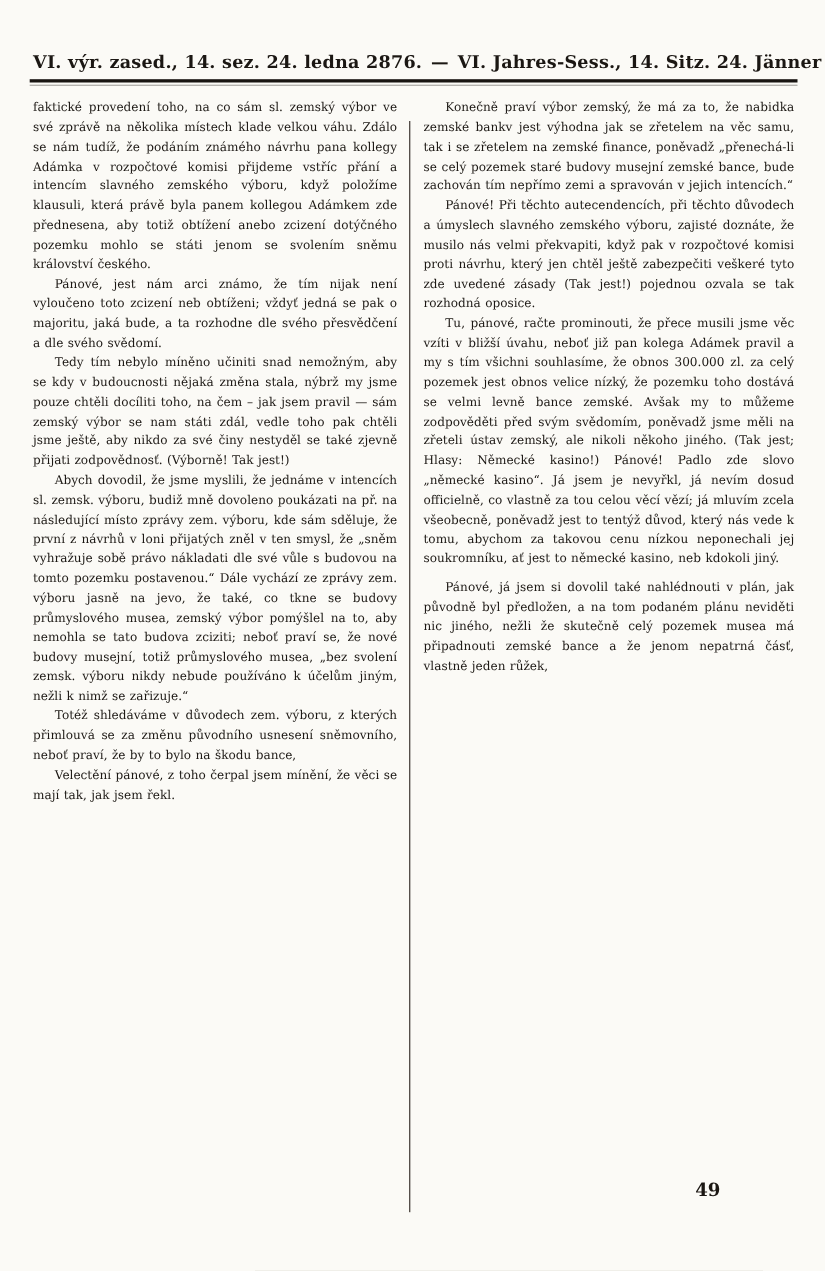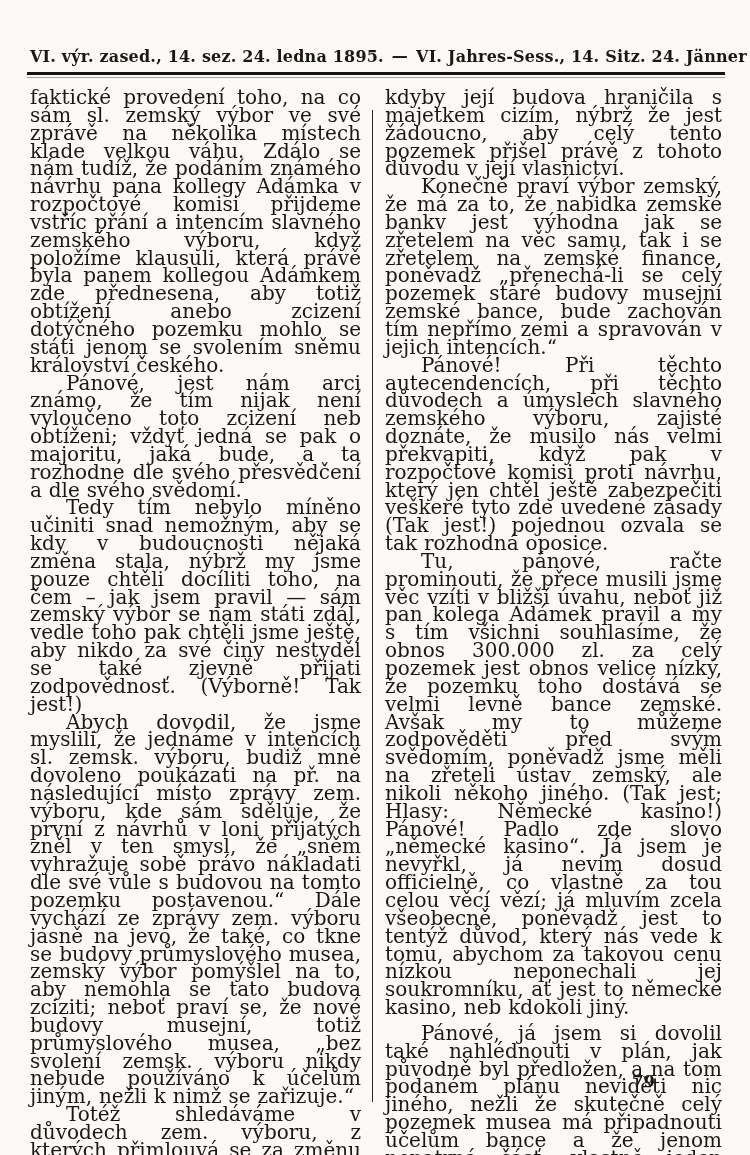--- a/index.html
+++ b/index.html
@@ -64,21 +64,21 @@
   .column-divider {
     position: absolute;
     left: 372px;
     top: 110px;
     width: 1px;
     height: 992px;
     background: #2c2620;
   }
   .para {
     margin: 0;
-    font-size: 20px;
+    font-size: 11px;
     line-height: 17.85px;
     text-align: justify;
     text-indent: 1.8em;
     word-spacing: 0.5px;
     hyphens: none;
   }
   .para.no-indent { text-indent: 0; }
   .para.spaced { margin-top: 8px; }
   
   .signature {
@@ -88,43 +88,42 @@
     font-size: 16.5px;
     font-weight: bold;
   }
 </style>
 </head>
 <body>
 
 <div class="page">
 
   <div class="running-head">
-    <span class="cz">VI. výr. zased., 14. sez. 24. ledna 1895.</span>
+    <span class="cz">VI. výr. zased., 14. sez. 24. ledna 2876.</span>
     <span class="sep">—</span>
     <span class="de">VI. Jahres-Sess., 14. Sitz. 24. Jänner 1895.</span>
 
   </div>
 
   <div class="head-rule"></div>
 
   <div class="columns">
     <div class="col col-left">
         <p class="para no-indent">faktické provedení toho, na co sám sl. zemský výbor ve své zprávě na několika místech klade velkou váhu. Zdálo se nám tudíž, že podáním známého návrhu pana kollegy Adámka v rozpočtové komisi přijdeme vstříc přání a intencím slavného zemského výboru, když položíme klausuli, která právě byla panem kollegou Adámkem zde přednesena, aby totiž obtížení anebo zcizení dotýčného pozemku mohlo se státi jenom se svolením sněmu království českého.</p>
         <p class="para">Pánové, jest nám arci známo, že tím nijak není vyloučeno toto zcizení neb obtíženi; vždyť jedná se pak o majoritu, jaká bude, a ta rozhodne dle svého přesvědčení a dle svého svědomí.</p>
         <p class="para">Tedy tím nebylo míněno učiniti snad nemožným, aby se kdy v budoucnosti nějaká změna stala, nýbrž my jsme pouze chtěli docíliti toho, na čem – jak jsem pravil — sám zemský výbor se nam státi zdál, vedle toho pak chtěli jsme ještě, aby nikdo za své činy nestyděl se také zjevně přijati zodpovědnosť. (Výborně! Tak jest!)</p>
         <p class="para">Abych dovodil, že jsme myslili, že jednáme v intencích sl. zemsk. výboru, budiž mně dovoleno poukázati na př. na následující místo zprávy zem. výboru, kde sám sděluje, že první z návrhů v loni přijatých zněl v ten smysl, že „sněm vyhražuje sobě právo nákladati dle své vůle s budovou na tomto pozemku postavenou.“ Dále vychází ze zprávy zem. výboru jasně na jevo, že také, co tkne se budovy průmyslového musea, zemský výbor pomýšlel na to, aby nemohla se tato budova zciziti; neboť praví se, že nové budovy musejní, totiž průmyslového musea, „bez svolení zemsk. výboru nikdy nebude používáno k účelům jiným, nežli k nimž se zařizuje.“</p>
         <p class="para">Totéž shledáváme v důvodech zem. výboru, z kterých přimlouvá se za změnu původního usnesení sněmovního, neboť praví, že by to bylo na škodu bance,</p>
         <p class="para">Velectění pánové, z toho čerpal jsem mínění, že věci se mají tak, jak jsem řekl.</p>
       </div>
     <div class="col col-right">
-        <p class="para no-indent">kdyby její budova hraničila s majetkem cizím, nýbrž že jest žádoucno, aby celý tento pozemek přišel právě z tohoto důvodu v její vlasnictví.</p>
         <p class="para">Konečně praví výbor zemský, že má za to, že nabidka zemské bankv jest výhodna jak se zřetelem na věc samu, tak i se zřetelem na zemské finance, poněvadž „přenechá-li se celý pozemek staré budovy musejní zemské bance, bude zachován tím nepřímo zemi a spravován v jejich intencích.“</p>
         <p class="para">Pánové! Při těchto autecendencích, při těchto důvodech a úmyslech slavného zemského výboru, zajisté doznáte, že musilo nás velmi překvapiti, když pak v rozpočtové komisi proti návrhu, který jen chtěl ještě zabezpečiti veškeré tyto zde uvedené zásady (Tak jest!) pojednou ozvala se tak rozhodná oposice.</p>
         <p class="para">Tu, pánové, račte prominouti, že přece musili jsme věc vzíti v bližší úvahu, neboť již pan kolega Adámek pravil a my s tím všichni souhlasíme, že obnos 300.000 zl. za celý pozemek jest obnos velice nízký, že pozemku toho dostává se velmi levně bance zemské. Avšak my to můžeme zodpověděti před svým svědomím, poněvadž jsme měli na zřeteli ústav zemský, ale nikoli někoho jiného. (Tak jest; Hlasy: Německé kasino!) Pánové! Padlo zde slovo „německé kasino“. Já jsem je nevyřkl, já nevím dosud officielně, co vlastně za tou celou věcí vězí; já mluvím zcela všeobecně, poněvadž jest to tentýž důvod, který nás vede k tomu, abychom za takovou cenu nízkou neponechali jej soukromníku, ať jest to německé kasino, neb kdokoli jiný.</p>
-        <p class="para spaced">Pánové, já jsem si dovolil také nahlédnouti v plán, jak původně byl předložen, a na tom podaném plánu neviděti nic jiného, nežli že skutečně celý pozemek musea má připadnouti účelům bance a že jenom nepatrná čásť, vlastně jeden růžek,</p>
+        <p class="para spaced">Pánové, já jsem si dovolil také nahlédnouti v plán, jak původně byl předložen, a na tom podaném plánu neviděti nic jiného, nežli že skutečně celý pozemek musea má připadnouti zemské bance a že jenom nepatrná čásť, vlastně jeden růžek,</p>
       </div>
   </div>
 
   <div class="column-divider"></div>
 
-  <div class="signature">79</div>
+  <div class="signature">49</div>
 
 </div>
 
 </body></html>

